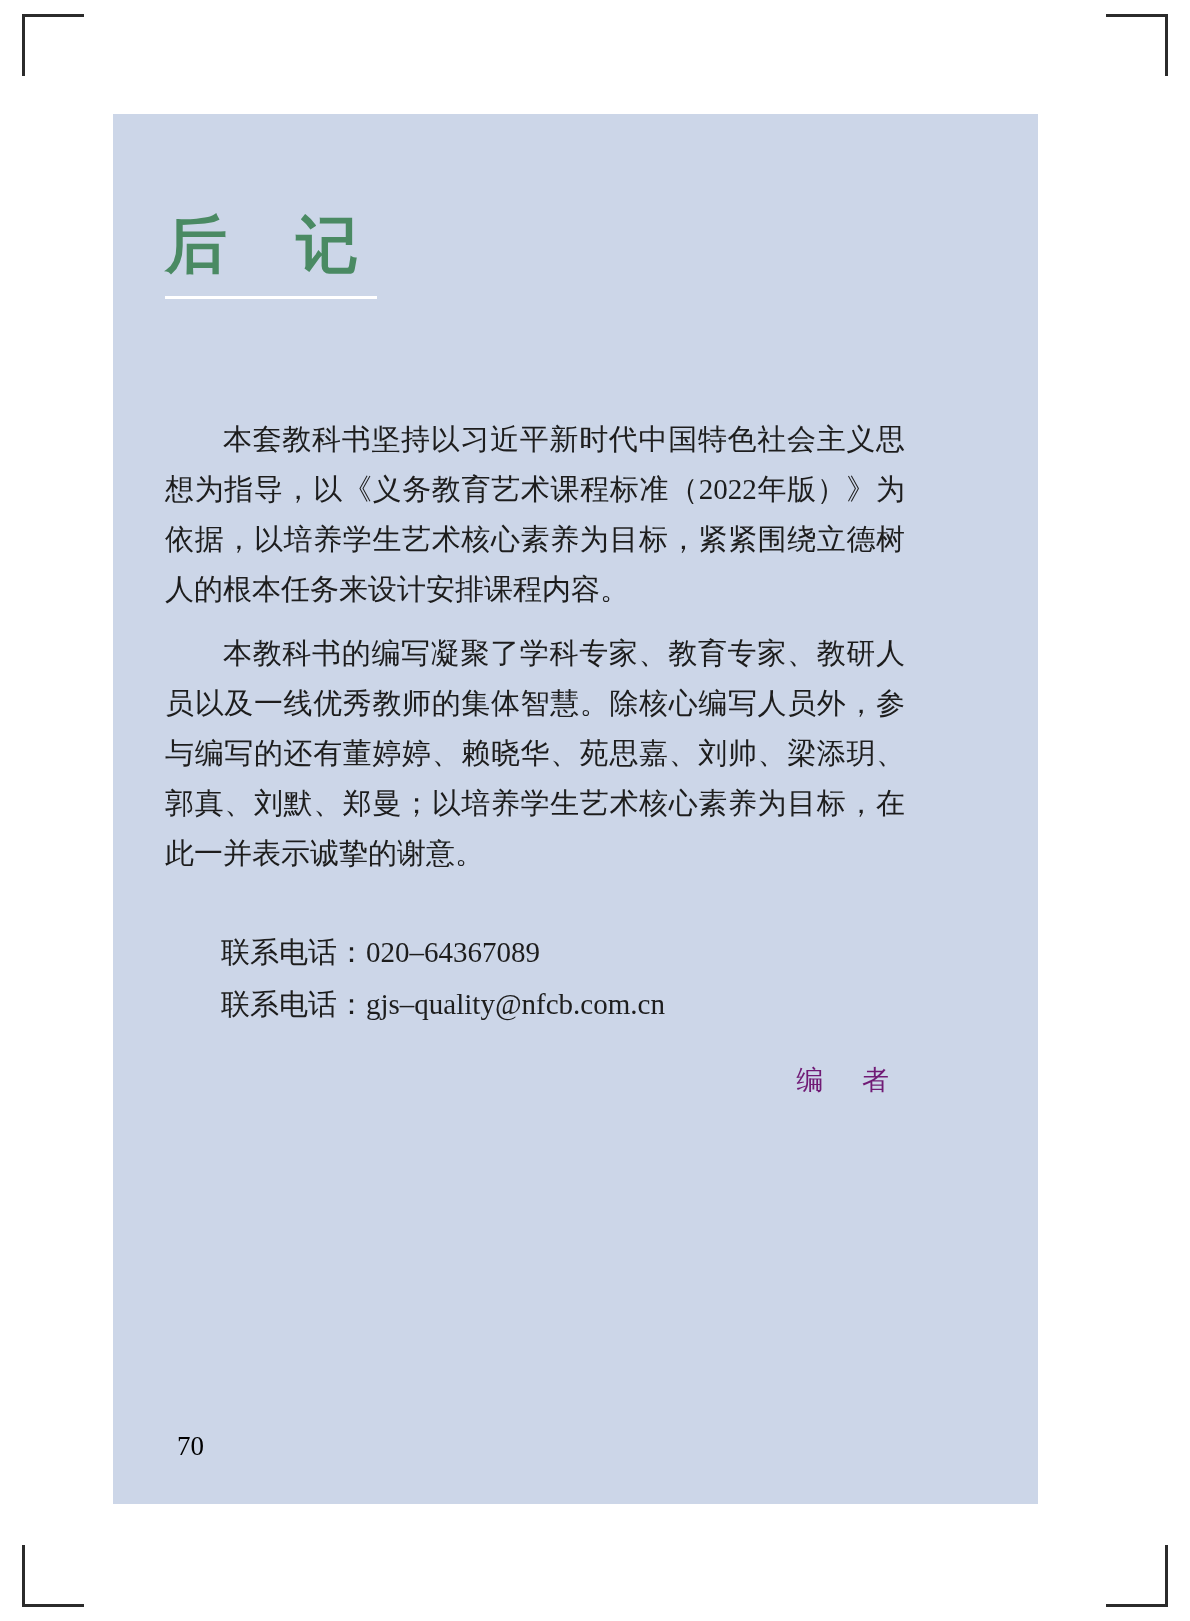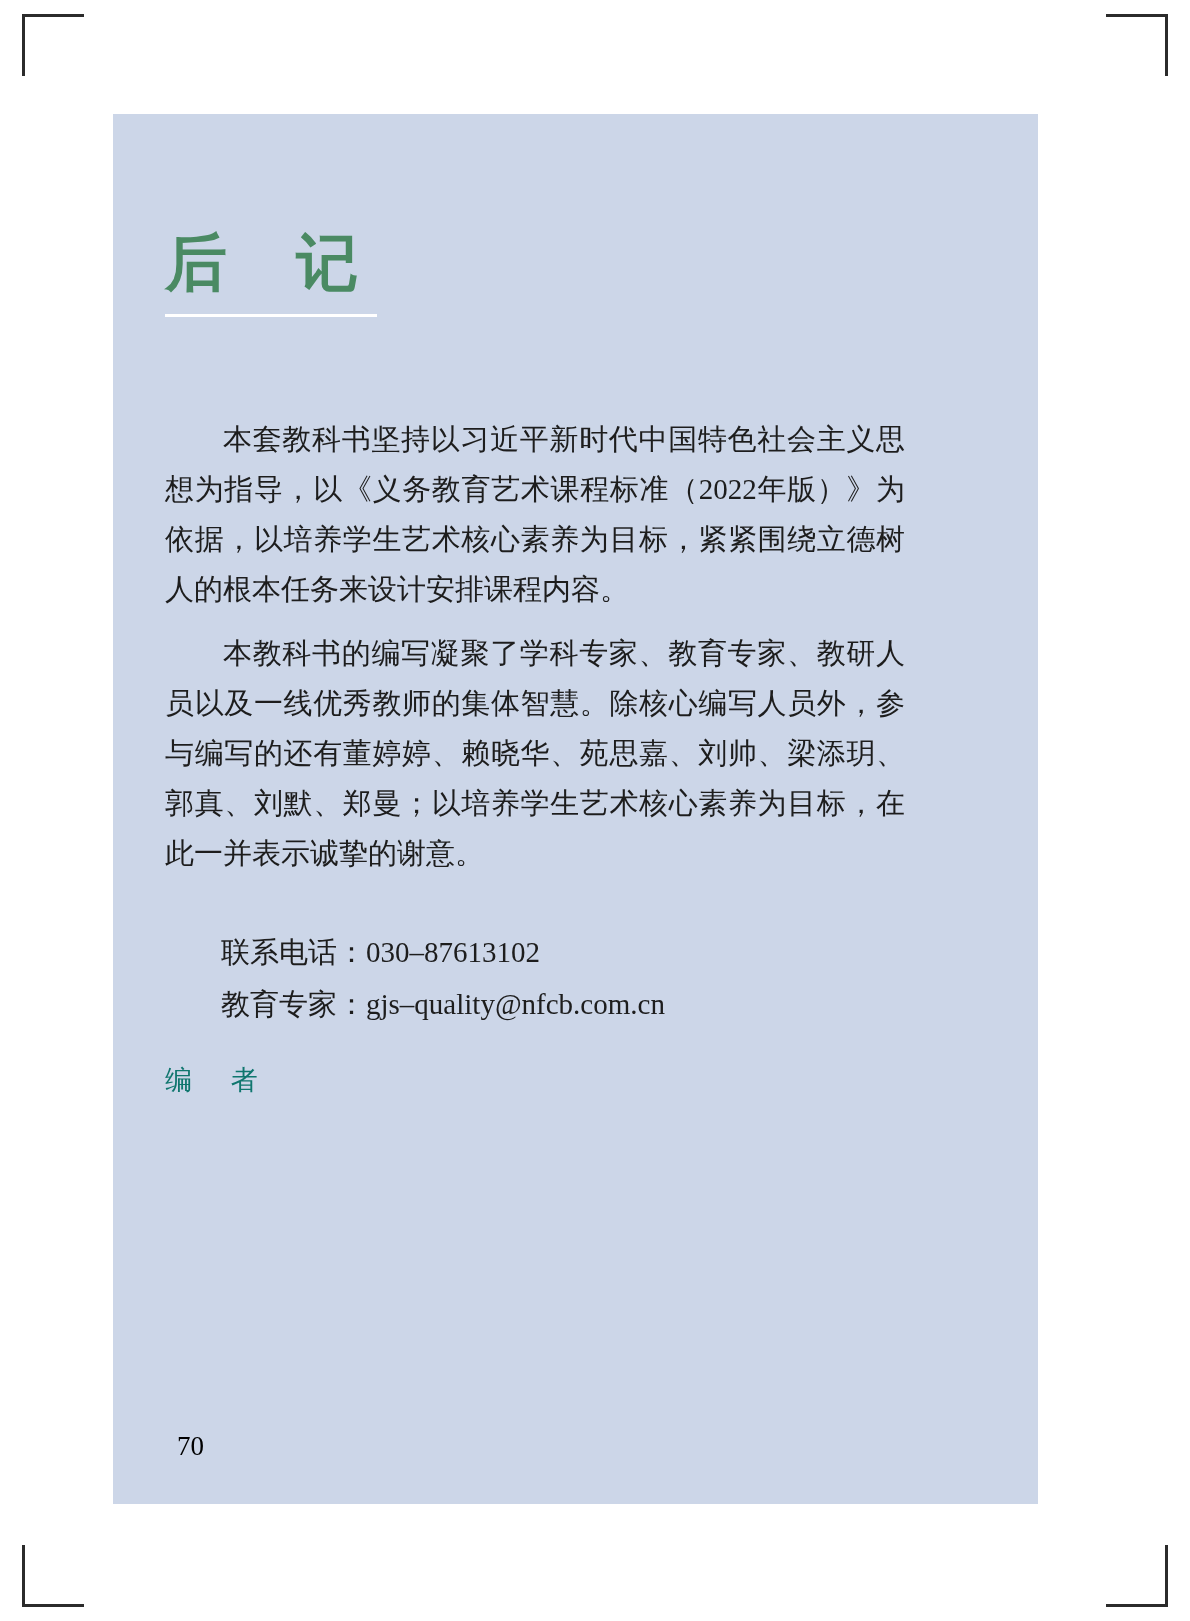--- a/index.html
+++ b/index.html
@@ -50,21 +50,21 @@
     top: 114px;
     width: 925px;
     height: 1390px;
     background: #ccd6e8;
   }
 
   
   .title-block {
     position: absolute;
     left: 52px;
-    top: 118px;
+    top: 100px;
     width: 230px;
   }
   .title {
     font-family: "Liberation Sans", sans-serif;
     font-size: 62px;
     font-weight: bold;
     color: #4a8a63;
     letter-spacing: 26px;
     line-height: 1;
     white-space: nowrap;
@@ -97,25 +97,25 @@
     padding-left: 56px;
     line-height: 52px;
   }
   .contact div { white-space: nowrap; }
 
   .signature {
     position: absolute;
     left: 52px;
     top: 948px;
     width: 740px;
-    text-align: left;
+    text-align: right;
     padding-right: 62px;
     font-size: 27px;
     letter-spacing: 16px;
-    color: #0f766e;
+    color: #701a75;
   }
 
   
   .page-number {
     position: absolute;
     left: 64px;
     bottom: 42px;
     font-size: 27px;
     color: #000000;
     font-family: "Liberation Serif", serif;
@@ -134,22 +134,22 @@
   <div class="title-block">
     <div class="title">后 记</div>
     <div class="title-rule"></div>
   </div>
 
   <div class="body">
     <p class="para">本套教科书坚持以习近平新时代中国特色社会主义思想为指导，以《义务教育艺术课程标准（2022年版）》为依据，以培养学生艺术核心素养为目标，紧紧围绕立德树人的根本任务来设计安排课程内容。</p>
     <p class="para">本教科书的编写凝聚了学科专家、教育专家、教研人员以及一线优秀教师的集体智慧。除核心编写人员外，参与编写的还有董婷婷、赖晓华、苑思嘉、刘帅、梁添玥、郭真、刘默、郑曼；以培养学生艺术核心素养为目标，在此一并表示诚挚的谢意。</p>
 
     <div class="contact">
-      <div>联系电话：030–87613102</div>
-      <div>教育专家：gjs–quality@nfcb.com.cn</div>
+      <div>联系电话：020–64367089</div>
+      <div>联系电话：gjs–quality@nfcb.com.cn</div>
     </div>
   </div>
 
   <div class="signature">编 者</div>
 
   <div class="page-number">70</div>
 
 </div>
 
 </body></html>

